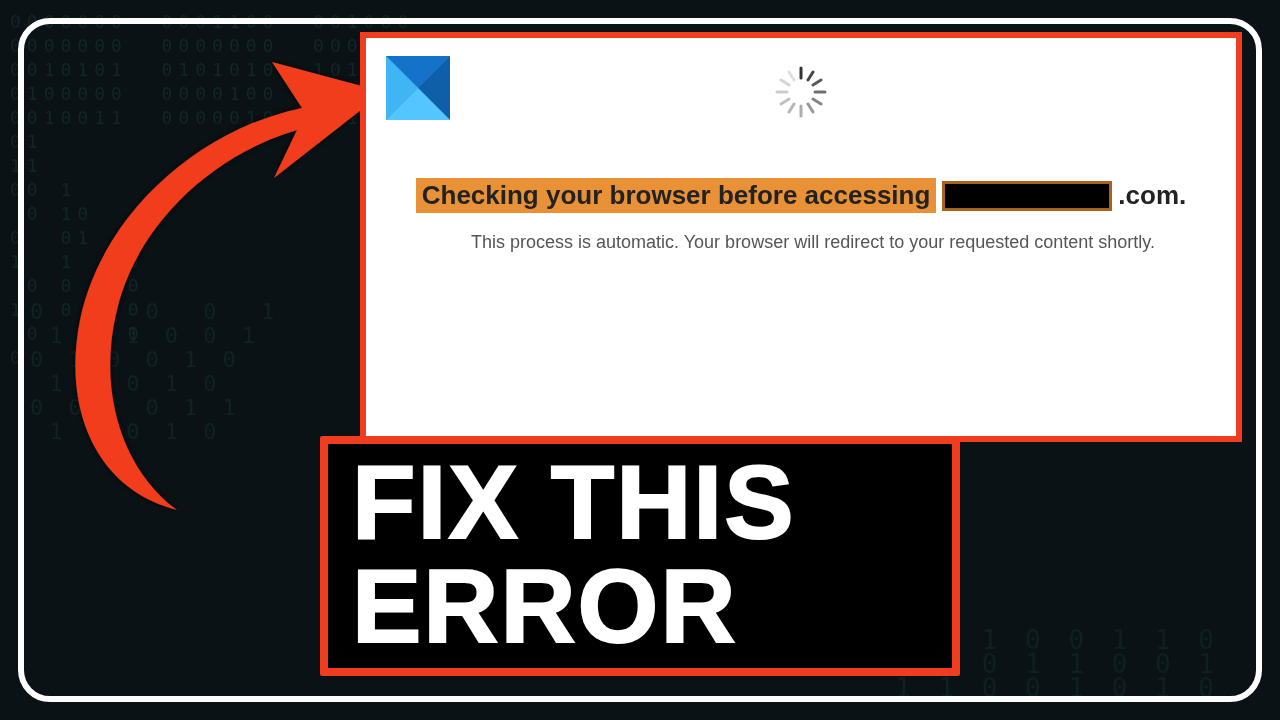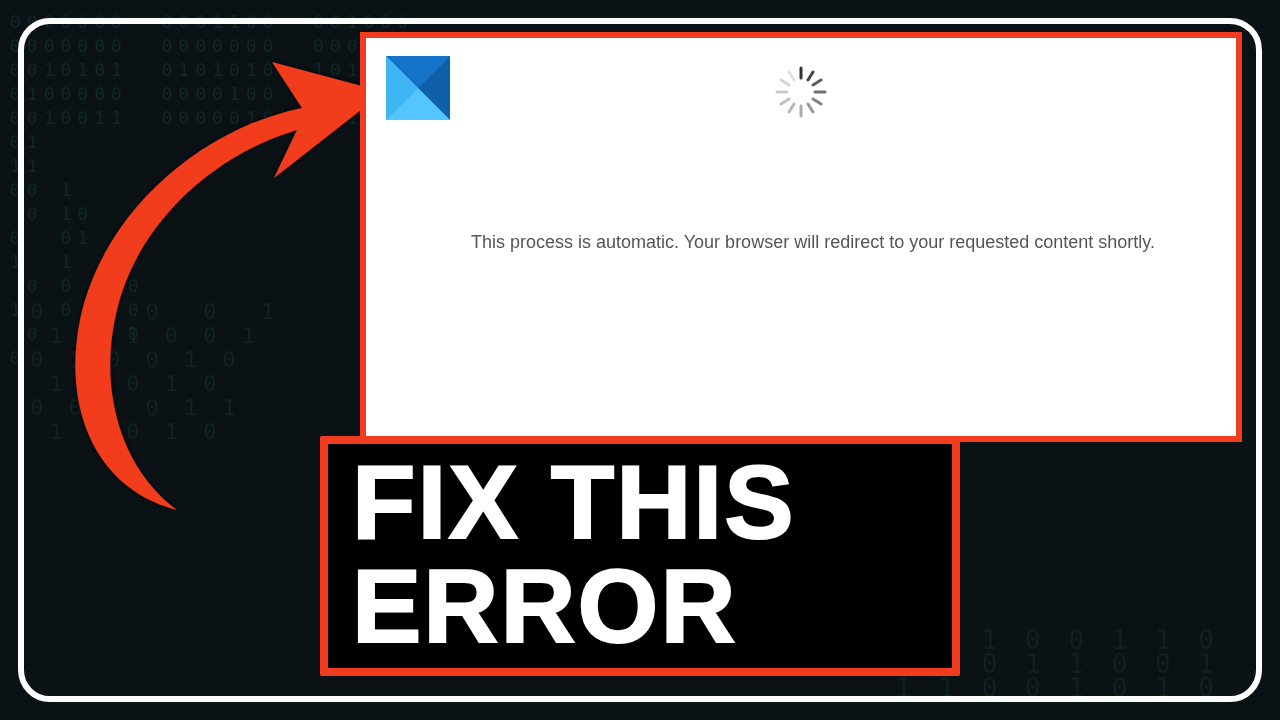--- a/index.html
+++ b/index.html
@@ -206,20 +206,25 @@
       <line x1="42" y1="50" x2="37" y2="42" opacity="0.5"></line>
       <line x1="30" y1="54" x2="30" y2="44" opacity="0.4"></line>
       <line x1="18" y1="50" x2="23" y2="42" opacity="0.35"></line>
       <line x1="10" y1="42" x2="18" y2="37" opacity="0.3"></line>
       <line x1="6" y1="30" x2="16" y2="30" opacity="0.25"></line>
       <line x1="10" y1="18" x2="18" y2="23" opacity="0.2"></line>
       <line x1="18" y1="10" x2="23" y2="18" opacity="0.15"></line>
     </g>
   </svg>
 
+  <div class="headline-row">
+    <span class="headline-hl">Checking your browser before accessing</span>
+    <span class="redacted"></span>
+    <span>.com.</span>
+  </div>
 
   <div class="subtext">
     <div>This process is automatic. Your browser will redirect to your requested content shortly.</div>
   </div>
 
 </div>
 
 <div class="title-banner">
   <div class="title-text">FIX THIS ERROR</div>
 </div>

